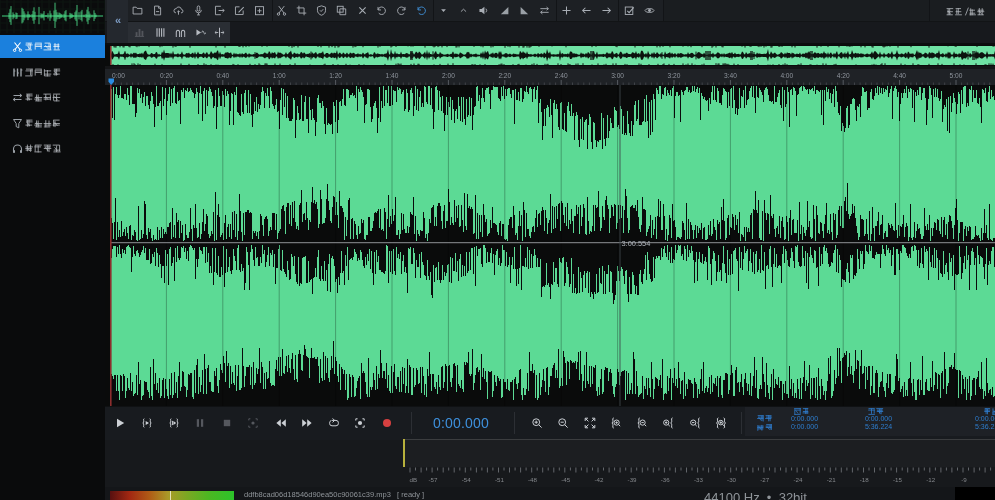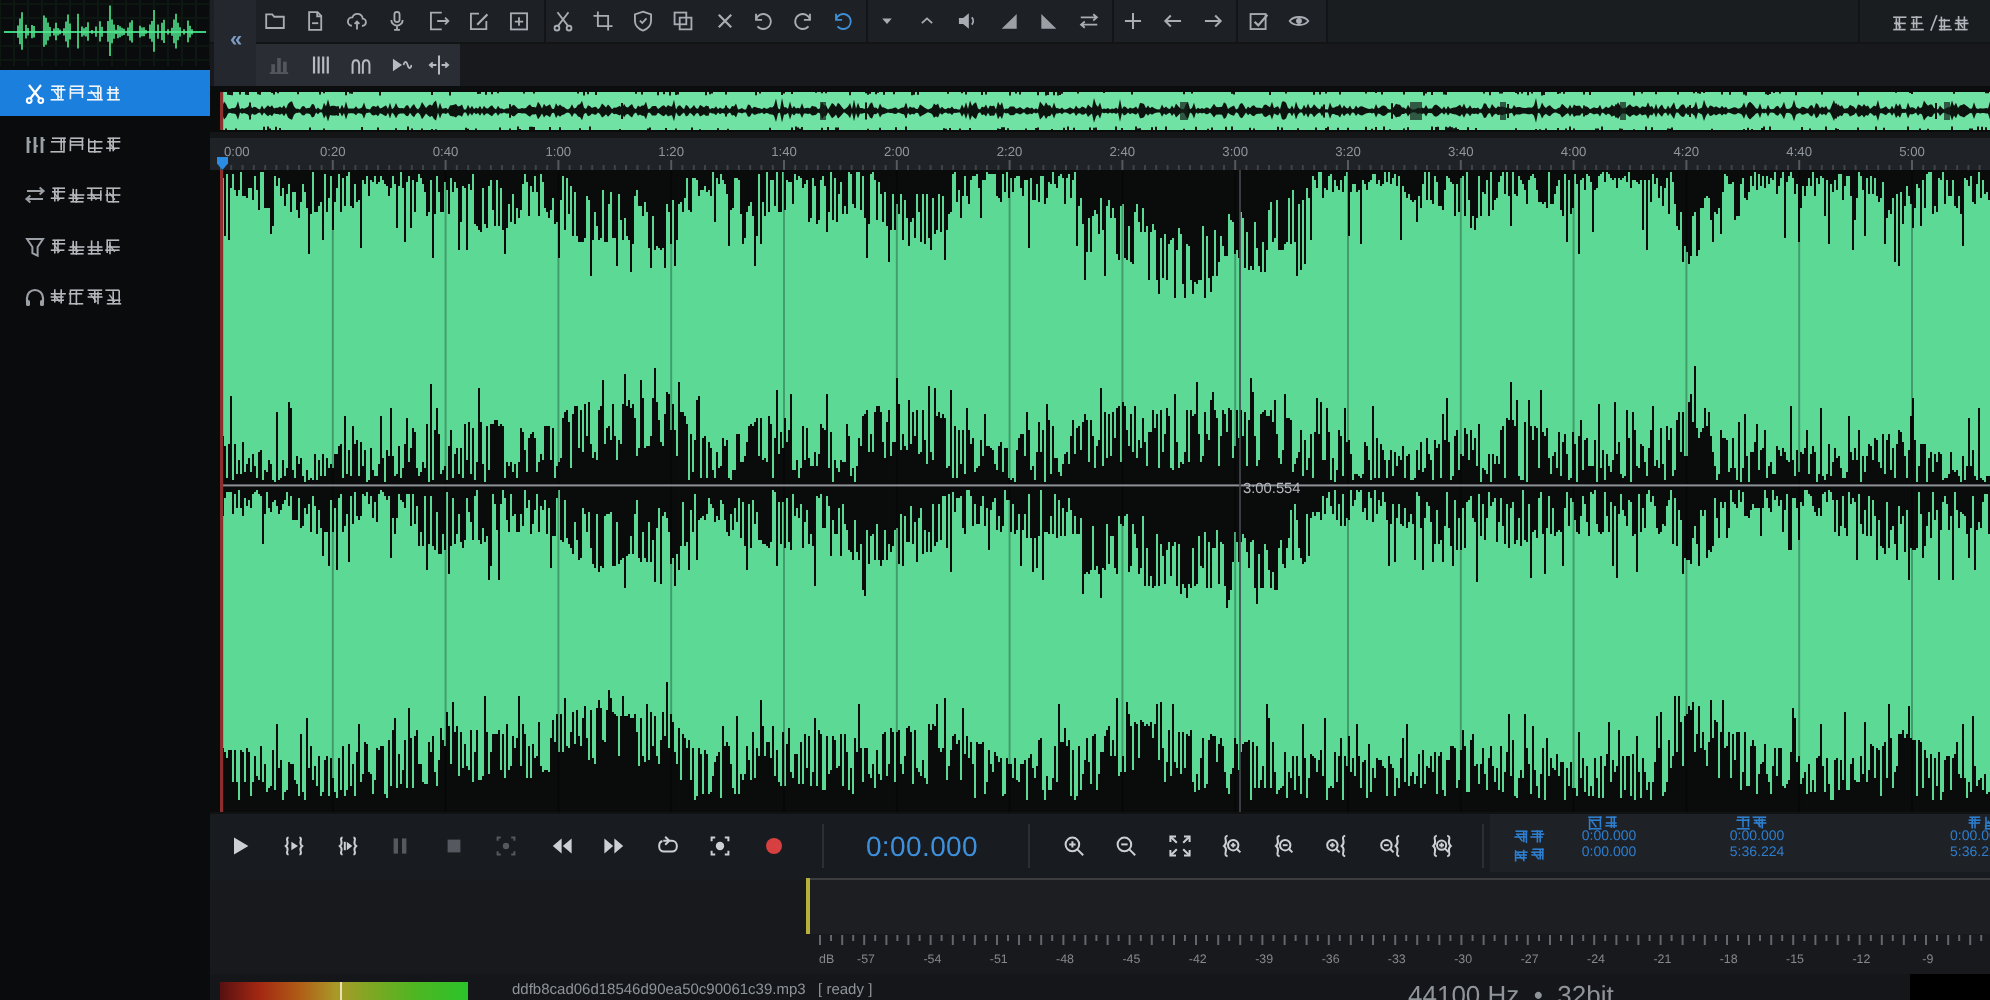--- a/index.html
+++ b/index.html
@@ -880,14 +880,14 @@
       <text x="359.8" y="14.5" fill="#85888c" font-size="6.2px" font-family="Liberation Sans" text-anchor="middle">-27</text>
       <text x="393.0" y="14.5" fill="#85888c" font-size="6.2px" font-family="Liberation Sans" text-anchor="middle">-24</text>
       <text x="426.2" y="14.5" fill="#85888c" font-size="6.2px" font-family="Liberation Sans" text-anchor="middle">-21</text>
       <text x="459.3" y="14.5" fill="#85888c" font-size="6.2px" font-family="Liberation Sans" text-anchor="middle">-18</text>
       <text x="492.5" y="14.5" fill="#85888c" font-size="6.2px" font-family="Liberation Sans" text-anchor="middle">-15</text>
       <text x="525.7" y="14.5" fill="#85888c" font-size="6.2px" font-family="Liberation Sans" text-anchor="middle">-12</text>
       <text x="558.9" y="14.5" fill="#85888c" font-size="6.2px" font-family="Liberation Sans" text-anchor="middle">-9</text>
     </svg>
     <div class="abs" style="left:110px;top:491px;width:124px;height:9px;background:linear-gradient(to right,#571010 0%,#a32812 16%,#b05c16 32%,#a99a28 47%,#7ba823 62%,#4bb722 80%,#2cc32a 100%)"></div>
     <div class="abs" style="left:169.5px;top:491px;width:1px;height:9px;background:#e6e2b8"></div>
-    <div style="position:absolute;color:#8f9499;font-size:7.5px;top:490px;left:256px">ddfb8cad06d18546d90ea50c90061c39.mp3&nbsp;&nbsp;&nbsp;[ ready ]</div>
+    <div style="position:absolute;color:#8f9499;font-size:7.5px;top:490px;left:244px">ddfb8cad06d18546d90ea50c90061c39.mp3&nbsp;&nbsp;&nbsp;[ ready ]</div>
     <div style="position:absolute;color:#8f9499;font-size:13px;top:490px;left:704px">44100 Hz&nbsp;&nbsp;•&nbsp;&nbsp;32bit (float)&nbsp;&nbsp;•&nbsp;&nbsp;Stereo&nbsp;&nbsp;&nbsp;&nbsp;&nbsp;5.14MB&nbsp;&nbsp;&nbsp;&nbsp;&nbsp;5:36.224</div>
   </div>
 </body></html>

